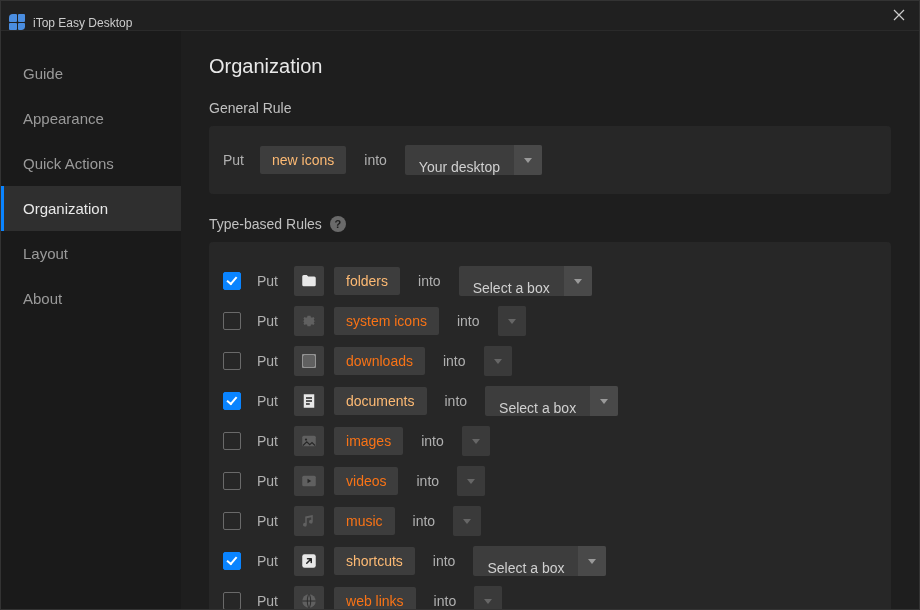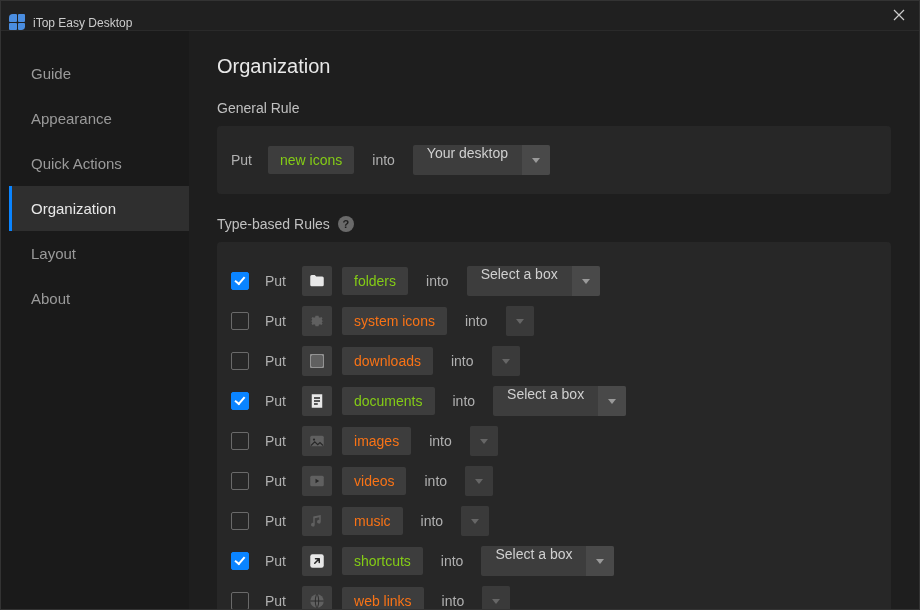--- a/index.html
+++ b/index.html
@@ -53,21 +53,20 @@
     .titlebar .close svg { width: 12px; height: 12px; }
     
     .main {
       display: flex;
       height: calc(100% - 30px);
     }
     .sidebar {
       width: 180px;
       background: #1a1a1a;
       padding-top: 20px;
-      margin-left: 8px;
     }
     .nav-item {
       padding: 14px 22px;
       font-size: 15px;
       color: #9a9a9a;
       cursor: pointer;
     }
     .nav-item.active {
       background: #2f2f2f;
       color: #e8e8e8;
@@ -143,40 +142,40 @@
       width: 4px;
       height: 8px;
       border: solid #fff;
       border-width: 0 2px 2px 0;
       transform: rotate(40deg) translate(-1px, -1px);
     }
     .pill {
       background: #3d3d3d;
       border-radius: 2px;
       padding: 6px 12px;
-      color: #84cc16;
+      color: #fdba74;
       font-size: 14px;
     }
     .pill.dim { color: #f97316; }
     .iconbox {
       width: 30px;
       height: 30px;
       background: #3d3d3d;
       border-radius: 2px;
       display: flex;
       align-items: center;
       justify-content: center;
       margin-right: -6px;
     }
     .iconbox svg { width: 18px; height: 18px; }
     .iconbox.active svg { fill: #e8e8e8; }
     .iconbox.dim svg { fill: #606060; }
     .select {
       display: flex;
-      align-items: flex-start;
+      align-items: flex-end;
       background: #3d3d3d;
       border-radius: 2px;
       height: 30px;
       min-width: 130px;
     }
     .select .sel-text {
       padding: 0 14px;
       color: #d0d0d0;
       font-size: 14px;
       flex: 1;

